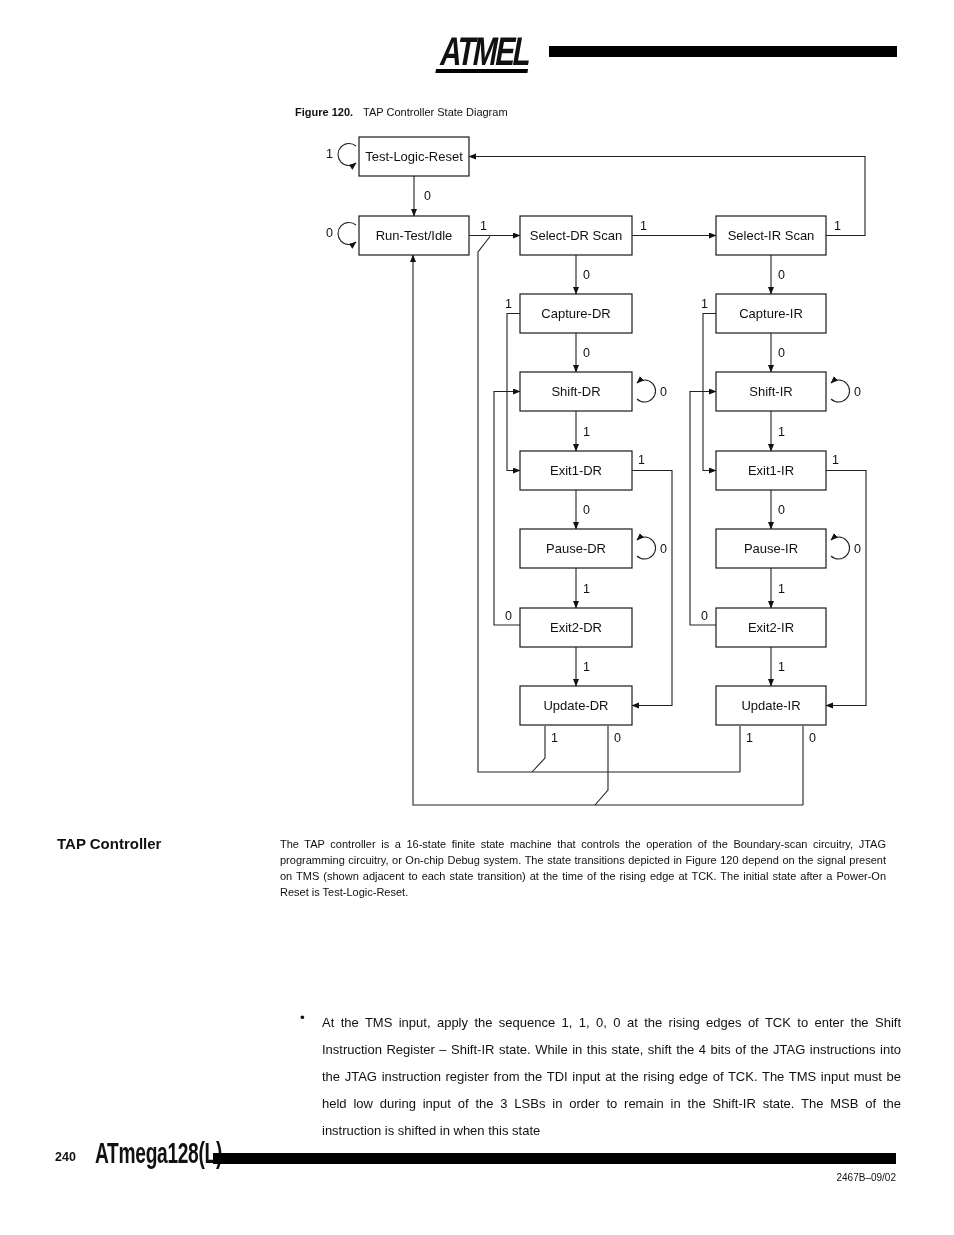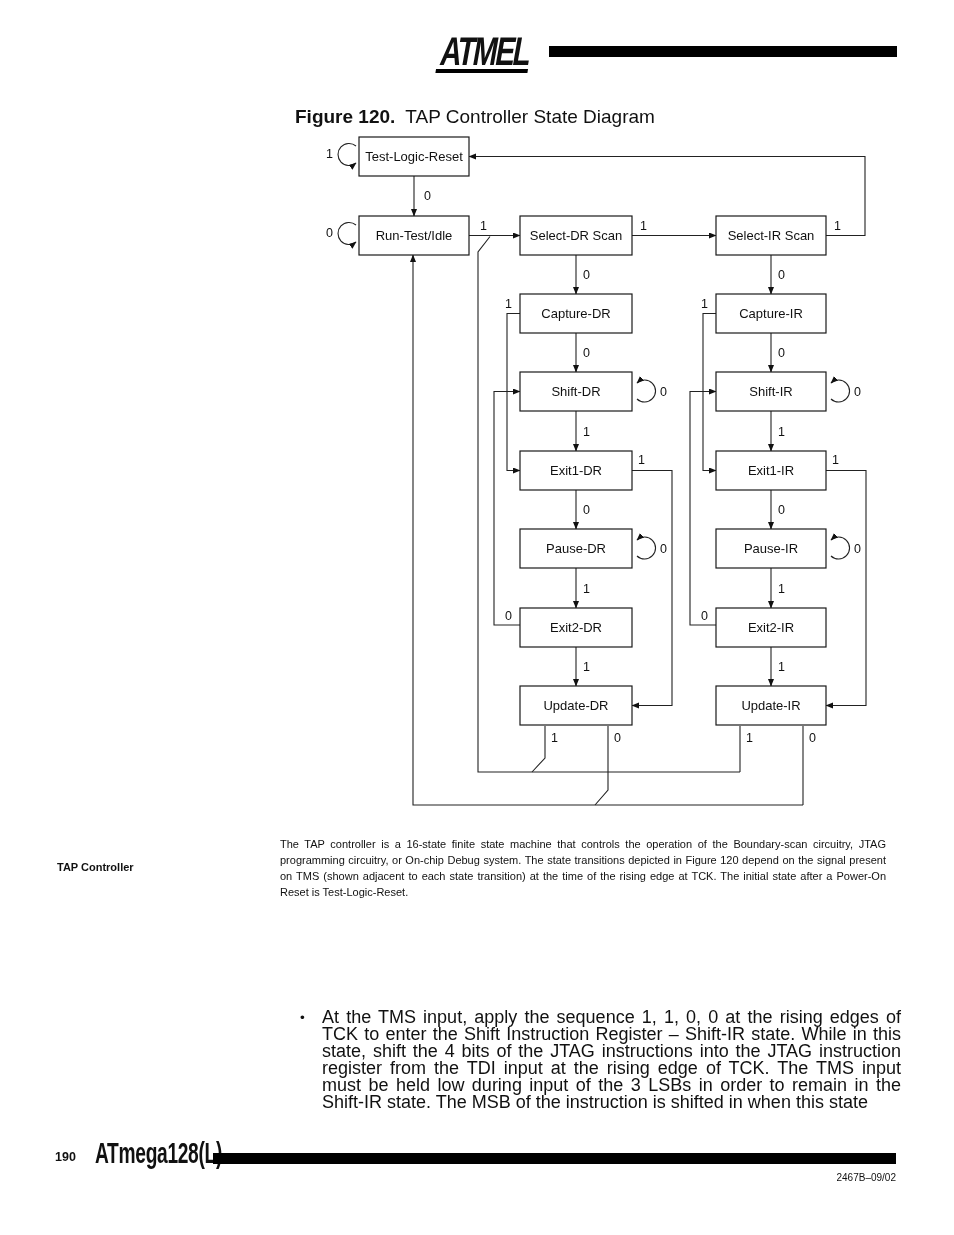--- a/index.html
+++ b/index.html
@@ -4,31 +4,31 @@
 <style>
   html,body { margin:0; padding:0; background:#e8e8e8; }
   .page {
     position:relative; width:954px; height:1235px; margin:0 auto;
     background:#ffffff; overflow:hidden;
     font-family:"Liberation Sans", sans-serif; color:#111;
   }
   .abs { position:absolute; }
   .top-bar { left:549px; top:46px; width:348px; height:11px; background:#000; }
   .logo-svg { left:434px; top:24px; }
-  .fig-caption { left:295px; top:106px; font-size:19px; white-space:nowrap;text-align:right; }
+  .fig-caption { left:295px; top:106px; font-size:11px; white-space:nowrap;text-align:right; }
   .fig-caption .cap-label { font-weight:bold; margin-right:10px; }
   .diagram-svg { left:0; top:0; }
-  .sec-heading { left:57px; top:861px; font-size:11px; font-weight:bold; }
+  .sec-heading { left:57px; top:835px; font-size:15px; font-weight:bold; }
   .para { left:280px; width:606px; font-size:11px; line-height:16px; text-align:justify; }
   .p1 { top:836px; }
   .p2 { top:939px; }
   .p3 { top:966px; }
   .bullet-row { left:300px; top:1009px; width:601px; display:flex; }
   .bullet-dot { width:22px; flex:0 0 22px; font-size:13.6px; line-height:17.9px; }
-  .bullet-text { flex:1; font-size:18px; line-height:17px; text-align:justify; }
+  .bullet-text { flex:1; font-size:13px; line-height:27px; text-align:justify; }
   .page-num { left:55px; top:1150px; font-size:12.5px; font-weight:bold; }
   .doc-title { left:95px; top:1136px; font-size:30px; font-weight:bold; letter-spacing:-0.5px;
                transform:scaleX(0.64); transform-origin:left top; white-space:nowrap; }
   .footer-bar { left:213px; top:1153px; width:683px; height:11px; background:#000; }
   .doc-code { top:1172px; right:58px; font-size:10px; }
   svg text { font-family:"Liberation Sans", sans-serif; fill:#111; }
   .state-label { font-size:13px; text-anchor:middle; }
   .tms { font-size:12.5px; }
   .tms-end { text-anchor:end; }
   .wire { stroke:#222; stroke-width:1.1; fill:none; }
@@ -211,18 +211,18 @@
   </svg>
 
   <div class="abs sec-heading">TAP Controller</div>
   <div class="abs para p1">The TAP controller is a 16-state finite state machine that controls the operation of the Boundary-scan circuitry, JTAG programming circuitry, or On-chip Debug system. The state transitions depicted in Figure 120 depend on the signal present on TMS (shown adjacent to each state transition) at the time of the rising edge at TCK. The initial state after a Power-On Reset is Test-Logic-Reset.</div>
 
   <div class="abs bullet-row">
     <span class="bullet-dot">•</span>
     <div class="bullet-text">At the TMS input, apply the sequence 1, 1, 0, 0 at the rising edges of TCK to enter the Shift Instruction Register – Shift-IR state. While in this state, shift the 4 bits of the JTAG instructions into the JTAG instruction register from the TDI input at the rising edge of TCK. The TMS input must be held low during input of the 3 LSBs in order to remain in the Shift-IR state. The MSB of the instruction is shifted in when this state</div>
   </div>
 
-  <div class="abs page-num">190</div>
+  <div class="abs page-num">240</div>
   <div class="abs doc-title">ATmega128(L)</div>
   <div class="abs footer-bar"></div>
   <div class="abs doc-code">2467B–09/02</div>
 
 </div>
 
 </body></html>

